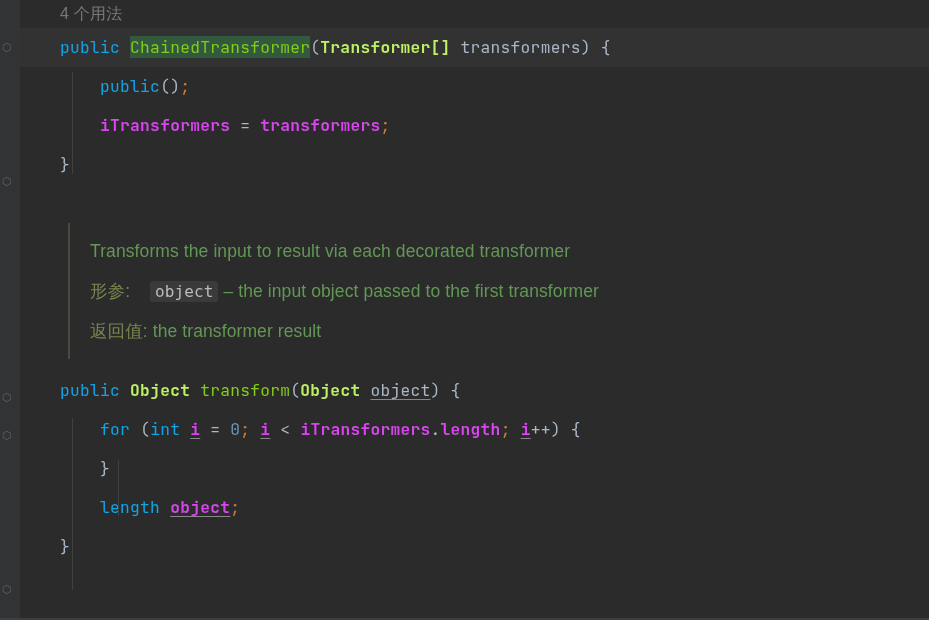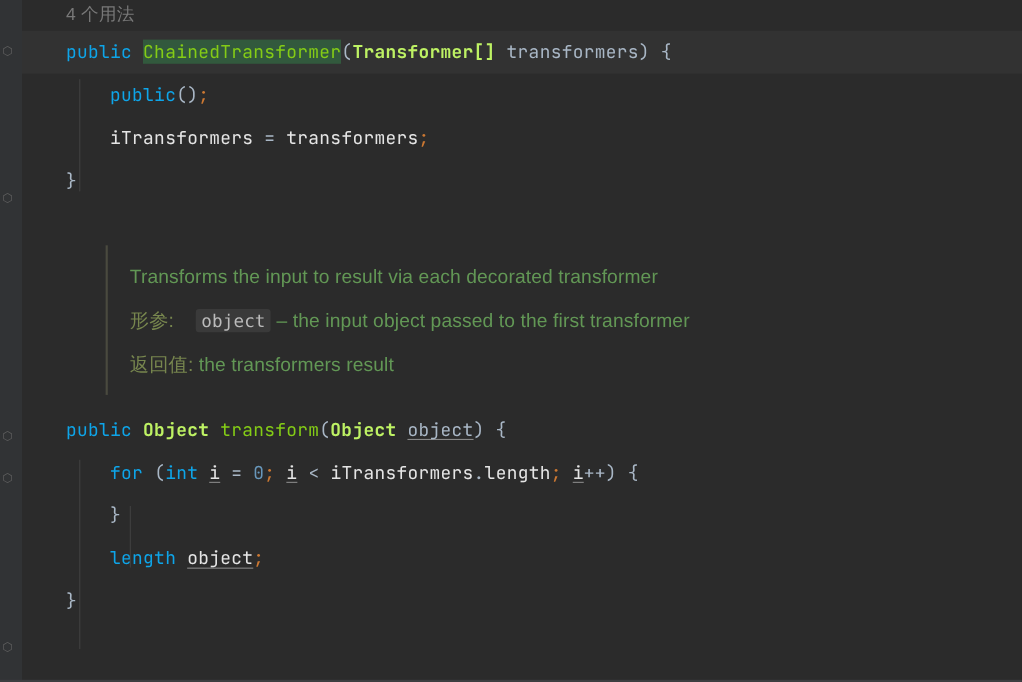--- a/index.html
+++ b/index.html
@@ -45,21 +45,21 @@
     font-size: 16px;
     font-family: 'Segoe UI', -apple-system, sans-serif;
     padding-left: 40px;
     height: 28px;
     line-height: 28px;
     letter-spacing: 0.2px;
   }
   .blank { height: 39px; }
   .doc {
     border-left: 2px solid #4a4a3f;
-    margin-left: 76px;
+    margin-left: 48px;
     padding: 8px 0 8px 20px;
     font-family: 'Segoe UI', -apple-system, sans-serif;
     font-size: 17.5px;
     color: #629755;
     letter-spacing: 0.1px;
   }
   .doc-line { height: 40px; line-height: 40px; }
   .doc-label { color: #77864e; }
   .doc-param {
     font-family: 'Consolas', monospace;
@@ -72,21 +72,21 @@
   .indent-guide {
     position: absolute;
     width: 1px;
     background: #404040;
   }
   .kw { color: #0ea5e9; }
   .type { color: #bef264; font-weight: bold; }
   .method-decl { color: #84cc16; }
   .method-decl.hi { background: #32593d; }
   .param { color: #a9b7c6; }
-  .ident { color: #e5e5e5; }
+  .ident { color: #d946ef; font-weight: bold; }
   .num { color: #6897bb; }
   .op { color: #a9b7c6; }
   .paren { color: #a9b7c6; }
   .semi { color: #cc7832; }
   .var-und { text-decoration: underline; text-decoration-color: #888; text-underline-offset: 3px; }
   .bottom-rule { position:absolute; left:0; right:0; bottom:0; height:2px; background:#3c3f41; }
 </style>
 </head>
 <body>
 
@@ -111,21 +111,21 @@
 
   <div class="line">    <span class="ident">iTransformers</span> <span class="op">=</span> <span class="ident">transformers</span><span class="semi">;</span></div>
 
   <div class="line"><span class="paren">}</span></div>
 
   <div class="blank"></div>
 
   <div class="doc">
     <div class="doc-line">Transforms the input to result via each decorated transformer</div>
     <div class="doc-line"><span class="doc-label">形参:</span>&nbsp;&nbsp;&nbsp;&nbsp;<span class="doc-param">object</span><span> – the input object passed to the first transformer</span></div>
-    <div class="doc-line"><span class="doc-label">返回值:</span><span> the transformers result</span></div>
+    <div class="doc-line"><span class="doc-label">返回值:</span><span> the transformer result</span></div>
   </div>
 
   <div class="blank" style="height:12px"></div>
 
   <div class="line"><span class="kw">public</span> <span class="type">Object</span> <span class="method-decl">transform</span><span class="paren">(</span><span class="type">Object</span> <span class="param var-und">object</span><span class="paren">) {</span></div>
 
   <div class="line">    <span class="kw">for</span> <span class="paren">(</span><span class="kw">int</span> <span class="ident var-und">i</span> <span class="op">=</span> <span class="num">0</span><span class="semi">;</span> <span class="ident var-und">i</span> <span class="op">&lt;</span> <span class="ident">iTransformers</span><span class="op">.</span><span class="ident">length</span><span class="semi">;</span> <span class="ident var-und">i</span><span class="op">++) {</span></div>
 
 
   <div class="line">    <span class="paren">}</span></div>

